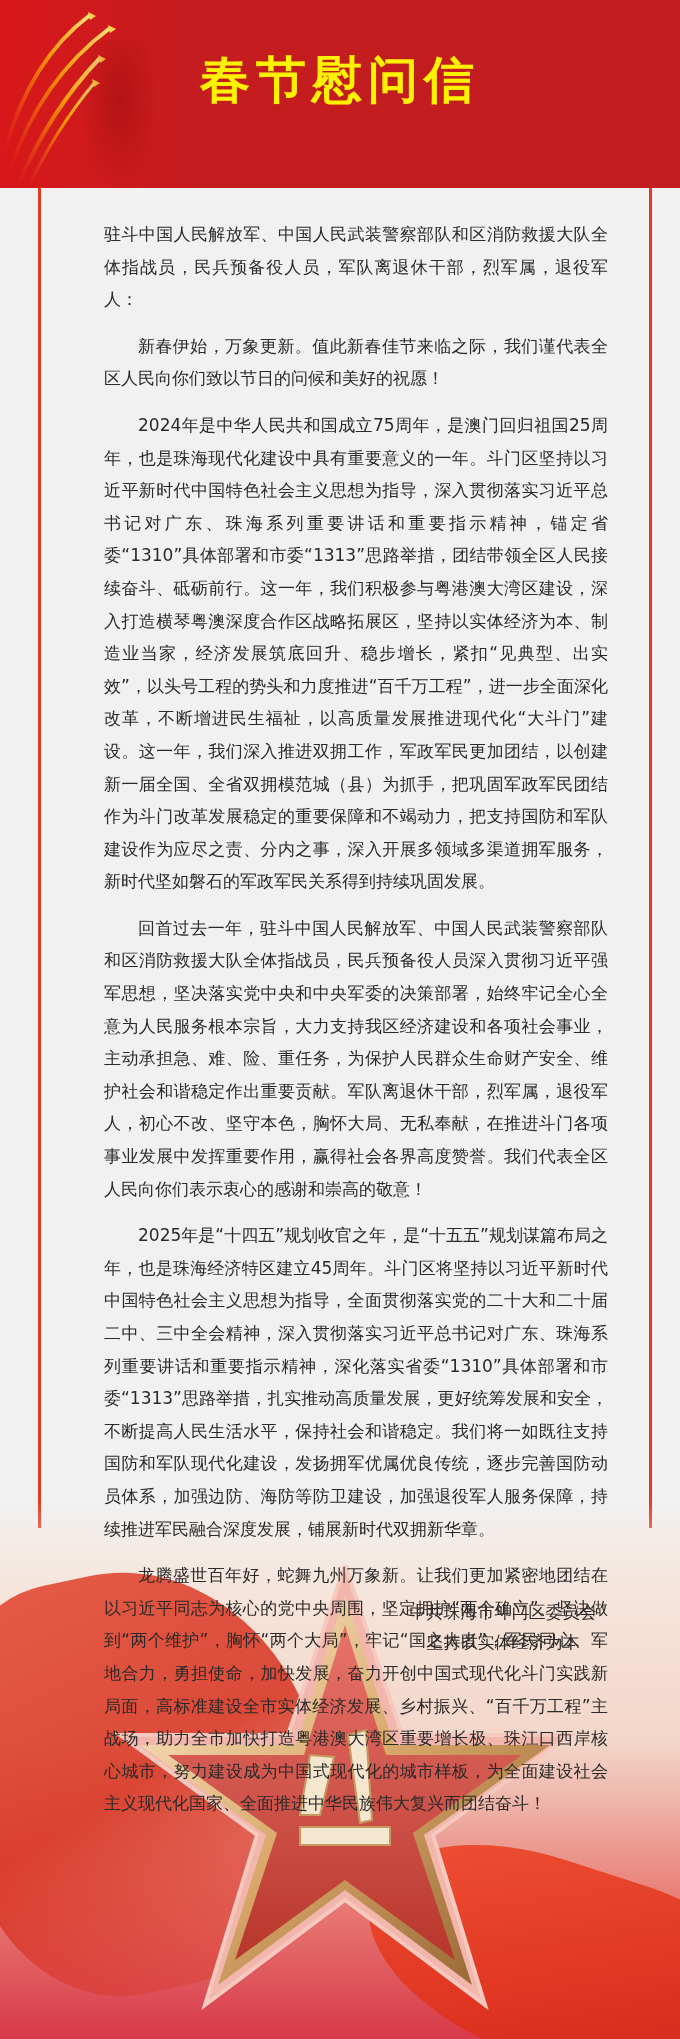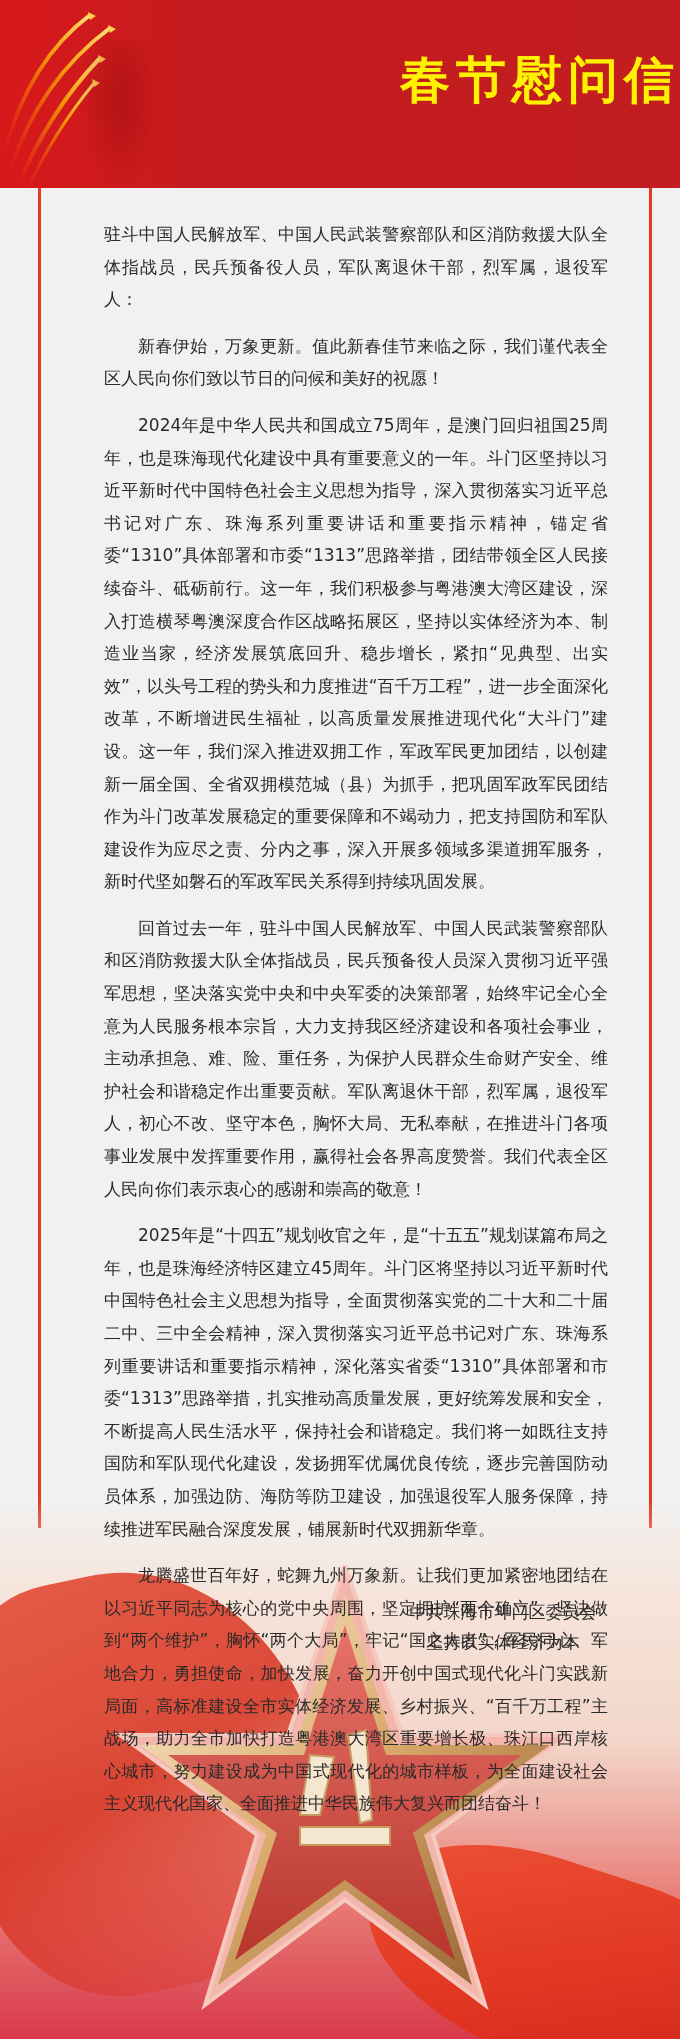--- a/index.html
+++ b/index.html
@@ -12,21 +12,21 @@
     position: absolute; left: 0; top: 0; width: 680px; height: 188px;
     background: linear-gradient(90deg, #d8181a 0%, #c41c1f 30%, #c21d20 100%);
     overflow: hidden;
   }
   .header .streaks { position: absolute; left: 0; top: 0; width: 160px; height: 188px; }
   .header .silhouette {
     position: absolute; left: 80px; top: 40px; width: 80px; height: 150px;
     background: radial-gradient(ellipse at 50% 40%, rgba(150,10,10,0.45), rgba(150,10,10,0) 70%);
   }
   .title {
-    position: absolute; left: 0; top: 50px; width: 680px; text-align: right;
+    position: absolute; left: 0; top: 50px; width: 680px; text-align: center;
     font-family: "DejaVu Sans", sans-serif; font-weight: bold;
     font-size: 50px; letter-spacing: 6px; color: #fff200;
     line-height: 60px;
   }
   .border-left, .border-right {
     position: absolute; top: 188px; width: 3px; background: #e23b1f;
   }
   .border-left { left: 38px; height: 1340px; }
   .border-right { left: 649px; height: 1340px; }
 

